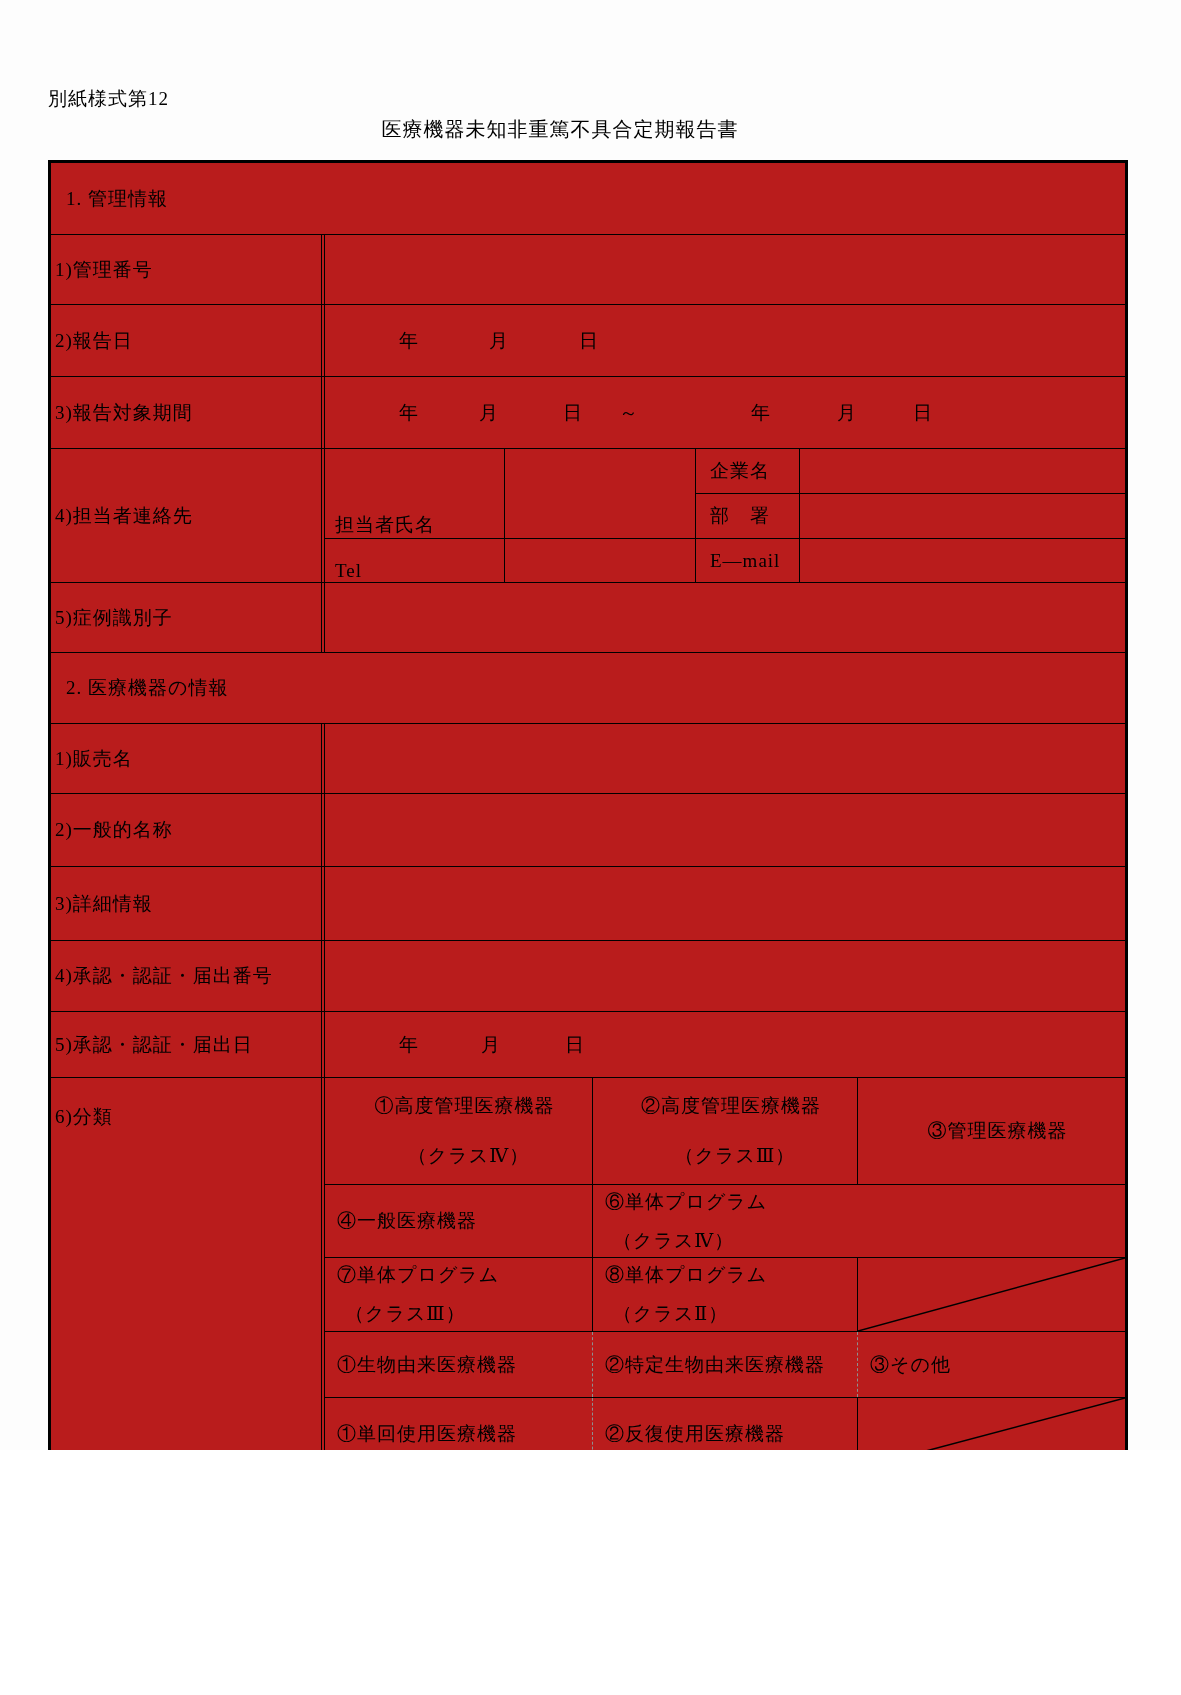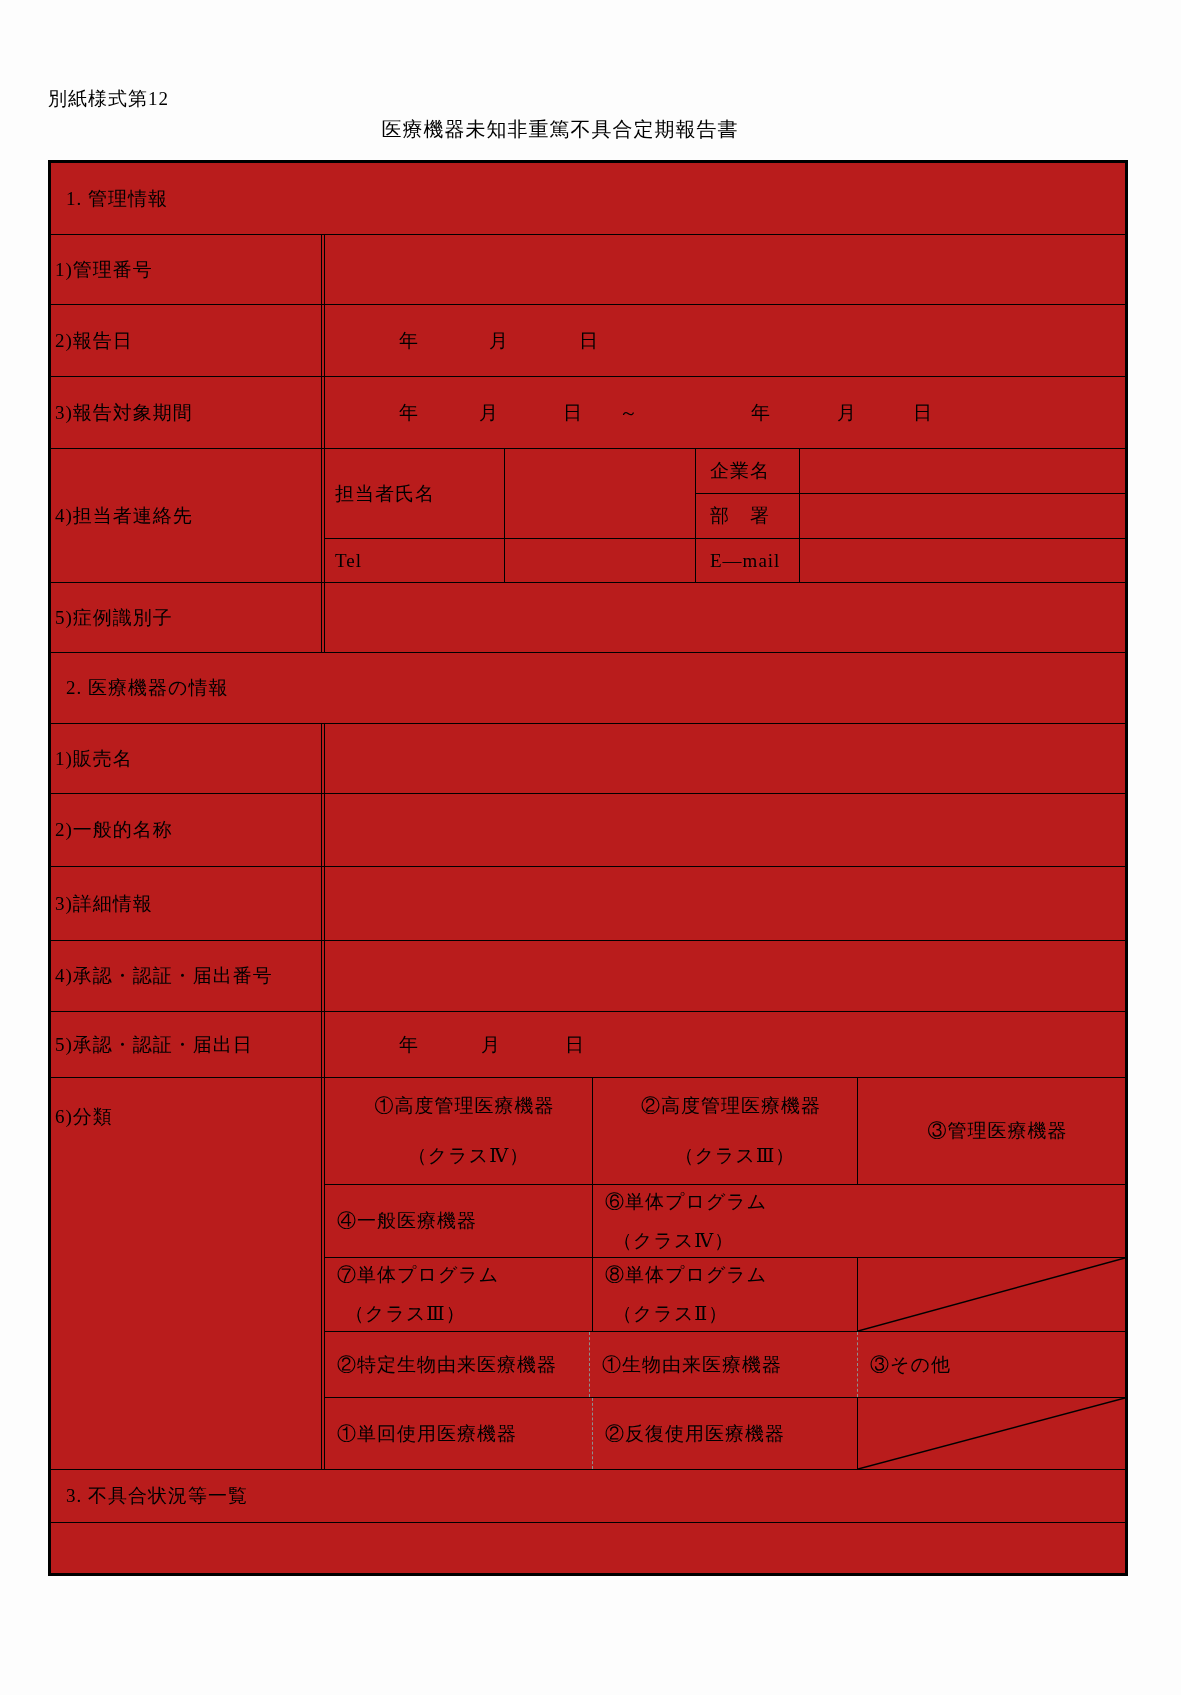--- a/index.html
+++ b/index.html
@@ -1,17 +1,17 @@
 <!DOCTYPE html>
 <html><head>
 <meta charset="utf-8">
 <style>
   html,body{margin:0;padding:0;background:#fff;}
   .sheet{
-    position:relative;width:1181px;height:1695px;background:#fdfdfd;
+    position:relative;width:1181px;height:1450px;background:#fdfdfd;
     font-family:"Liberation Serif","DejaVu Serif",serif;
     color:#000;font-size:19px;letter-spacing:1px;overflow:hidden;
   }
   .form-code{position:absolute;left:48px;top:86px;}
   .doc-title{position:absolute;left:60px;top:116px;width:1000px;text-align:center;font-size:20px;}
   .form-table{
     position:absolute;left:48px;top:160px;width:1080px;height:1416px;
     border:3px solid #000;box-sizing:border-box;
     display:flex;flex-direction:column;background:#b91c1c;
   }
@@ -29,21 +29,21 @@
   .val{flex:1 1 auto;display:flex;align-items:center;}
   .dt{padding-left:74px;}
   .dt span{display:inline-block;}
   .m36{margin-left:36px;} .m56{margin-left:56px;} .m60{margin-left:60px;}
   .m62{margin-left:62px;} .m64{margin-left:64px;} .m66{margin-left:66px;}
   .m70{margin-left:70px;} .m112{margin-left:112px;}
   
   .contact{flex:1 1 auto;display:flex;flex-direction:column;}
   .c-top{height:90px;border-bottom:1px solid #000;display:flex;box-sizing:border-box;}
   .c-bot{flex:1 1 auto;display:flex;}
-  .c-name{flex:0 0 180px;border-right:1px solid #000;display:flex;align-items:center;padding-left:10px;box-sizing:border-box;}
+  .c-name{flex:0 0 180px;border-right:1px solid #000;display:flex;align-items:flex-end;padding-left:10px;box-sizing:border-box;}
   .c-nameval{flex:0 0 191px;border-right:1px solid #000;box-sizing:border-box;}
   .c-sub{flex:1 1 auto;display:flex;flex-direction:column;}
   .c-subrow{display:flex;flex:1 1 auto;}
   .c-subrow.first{border-bottom:1px solid #000;box-sizing:border-box;}
   .c-sublbl{flex:0 0 104px;border-right:1px solid #000;display:flex;align-items:center;padding-left:14px;box-sizing:border-box;}
   .c-subval{flex:1 1 auto;}
   
   .cls{flex:1 1 auto;display:flex;flex-direction:column;}
   .cr{display:flex;border-bottom:1px solid #000;box-sizing:border-box;flex:0 0 auto;}
   .cr.r5{border-bottom:none;flex:1 1 auto;}
@@ -235,25 +235,25 @@
             <span class="ind">（クラスⅡ）</span>
           </div>
           <div class="cc cc3 diag">
             <svg viewBox="0 0 100 100" preserveAspectRatio="none">
               <line x1="0" y1="100" x2="100" y2="0" stroke="#000" stroke-width="1.5" vector-effect="non-scaling-stroke"></line>
             </svg>
           </div>
         </div>
 
         <div class="cr r4">
+          <div class="cc cc1">
+            <span>①生物由来医療機器</span>
+          </div>
           <div class="cc cc2">
             <span>②特定生物由来医療機器</span>
-          </div>
-          <div class="cc cc1">
-            <span>①生物由来医療機器</span>
           </div>
           <div class="cc cc3">
             <span>③その他</span>
           </div>
         </div>
 
         <div class="cr r5">
           <div class="cc cc1">
             <span>①単回使用医療機器</span>
           </div>

